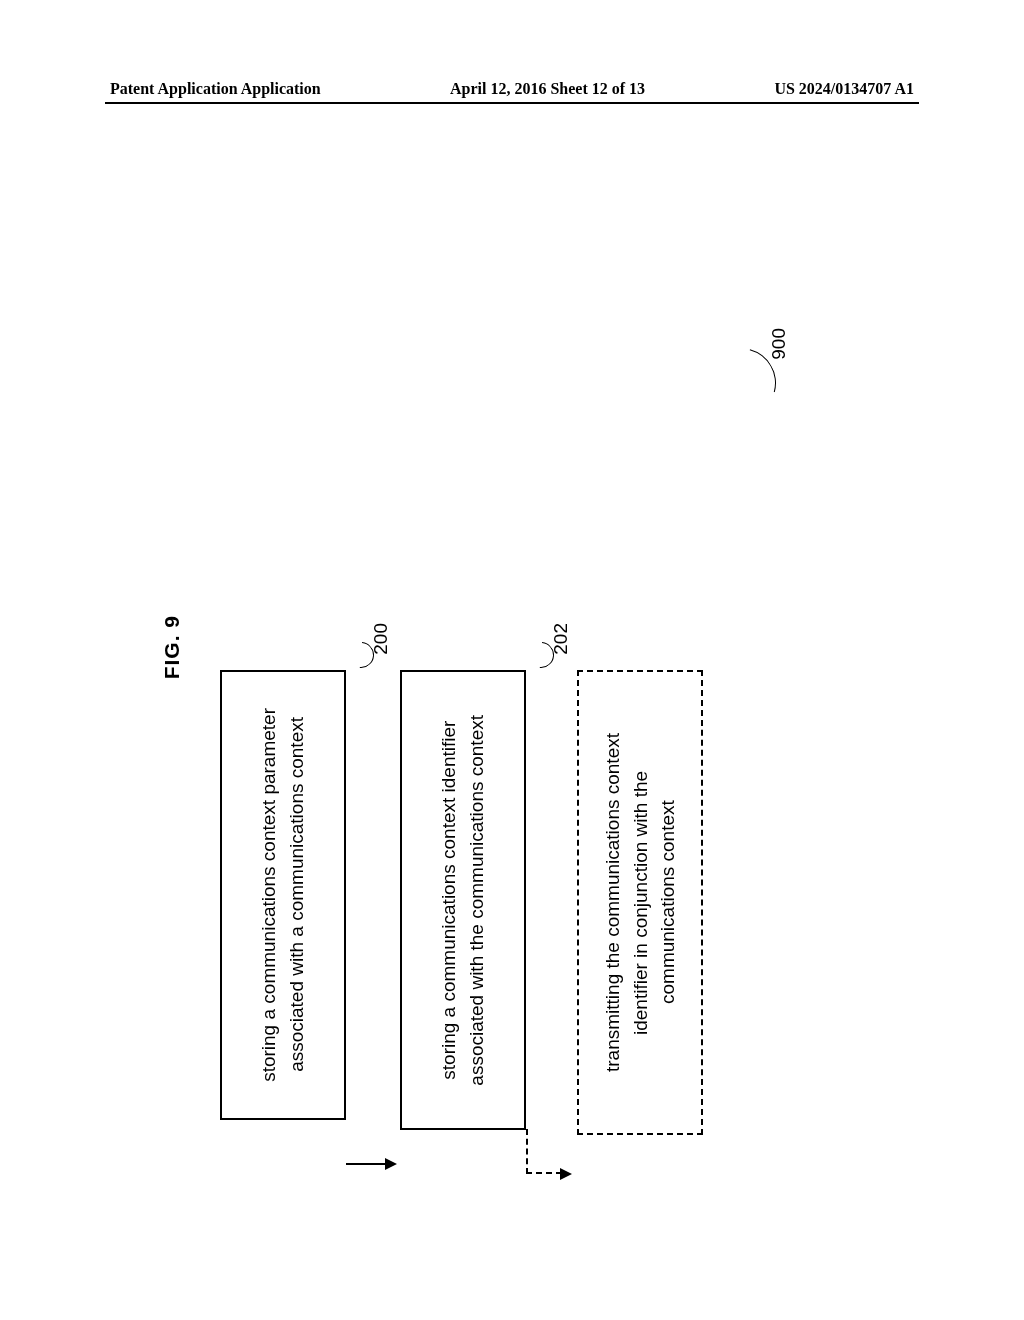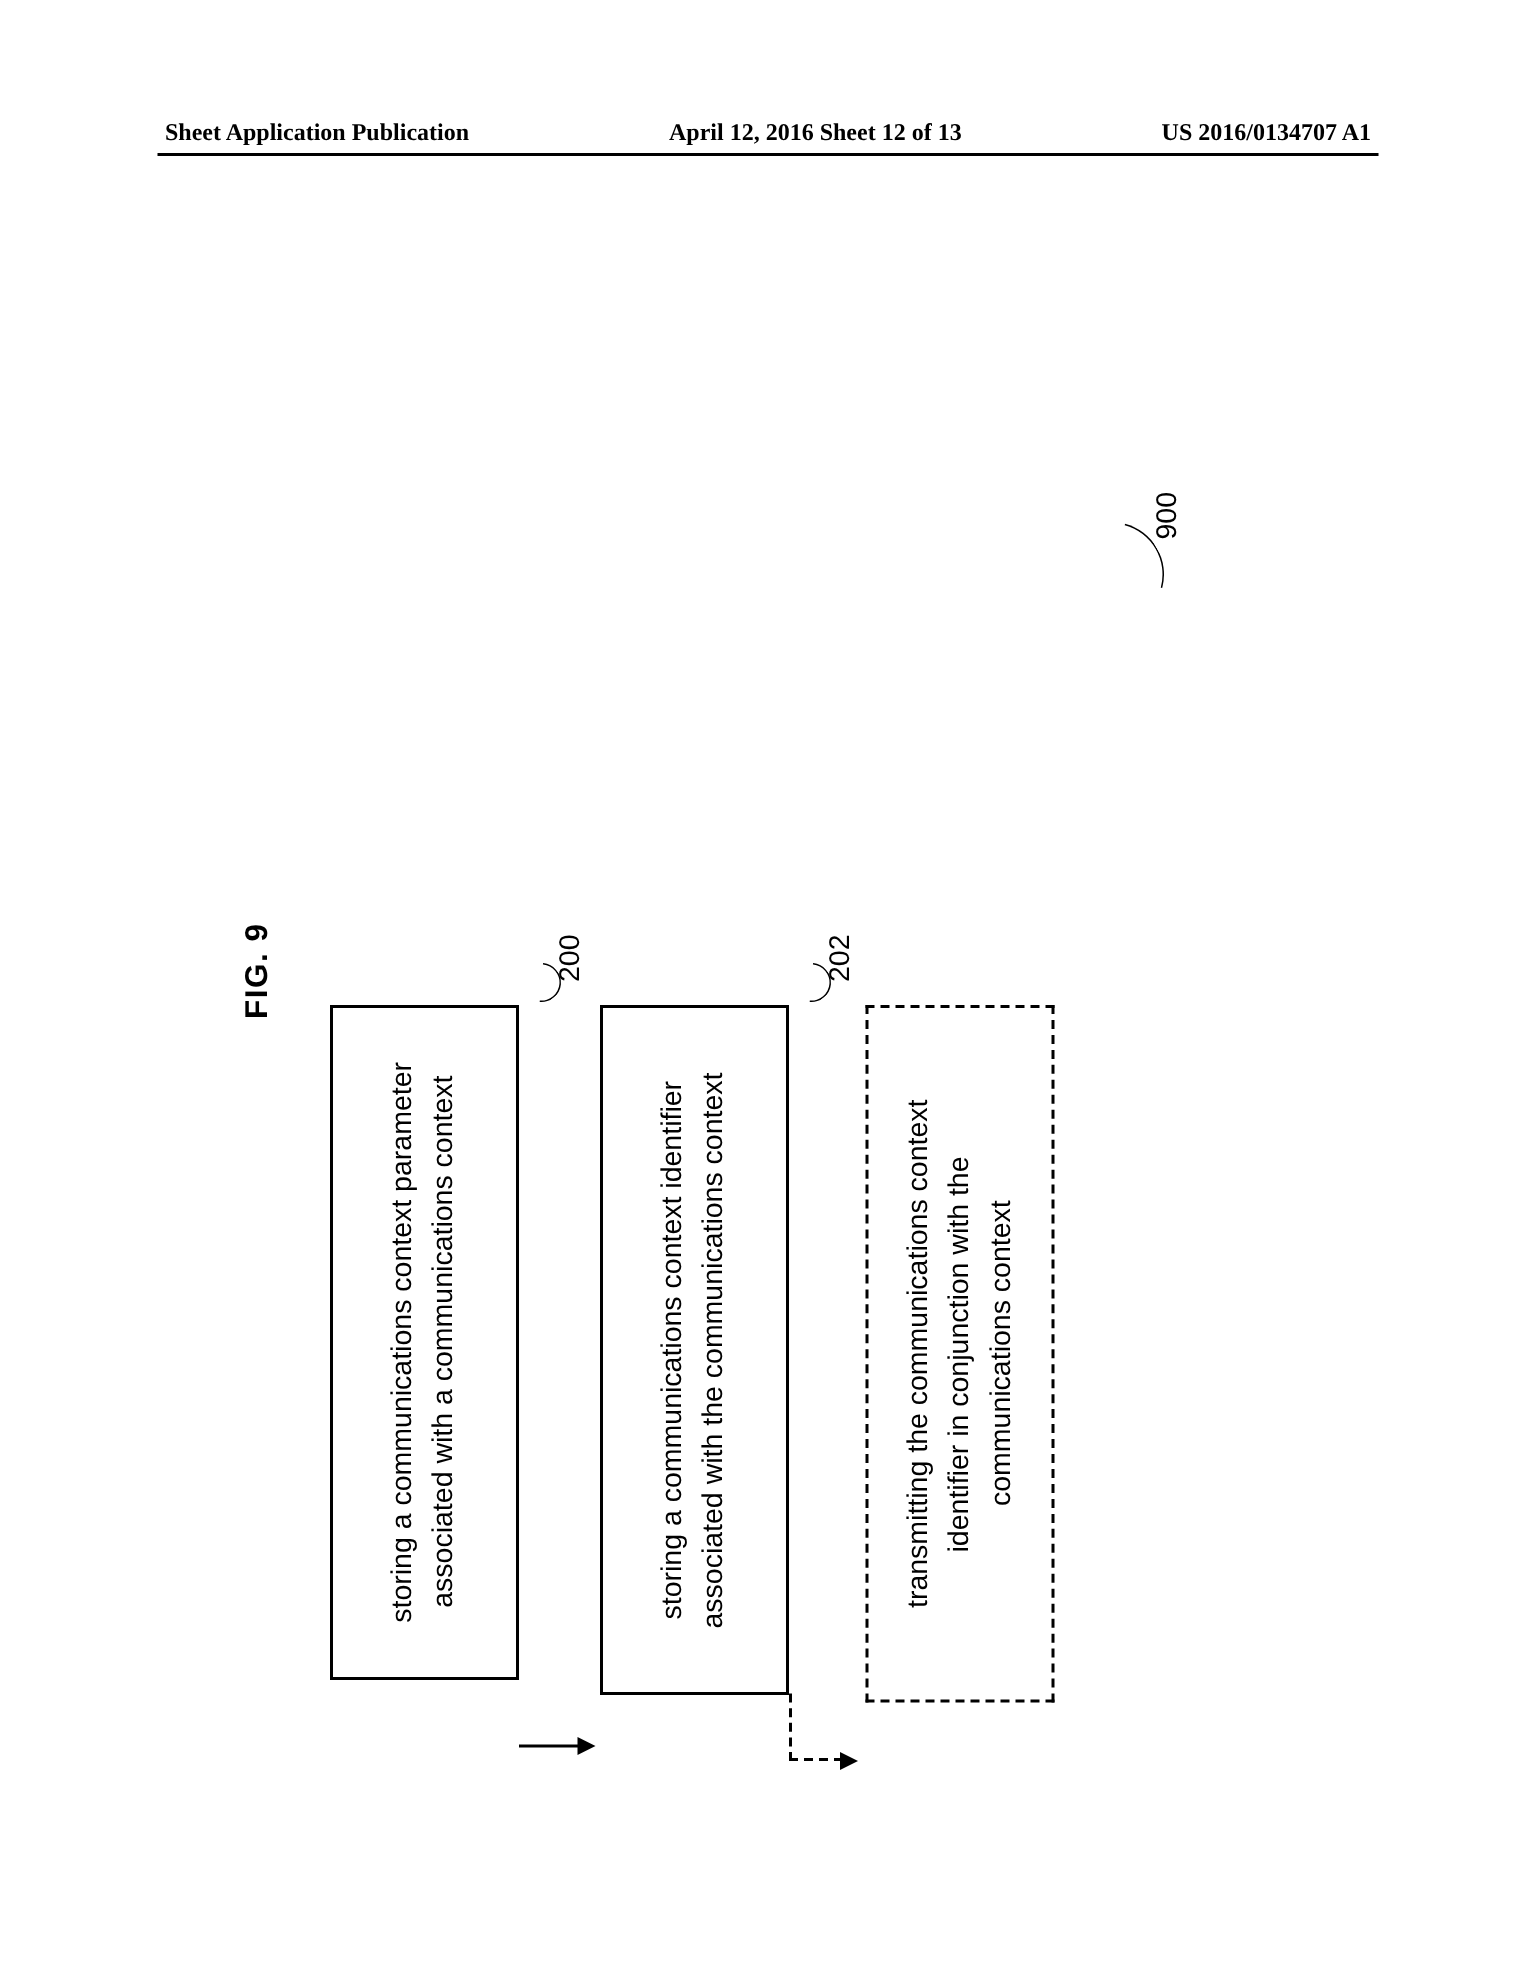--- a/index.html
+++ b/index.html
@@ -96,23 +96,23 @@
       border: 1.5px solid #000;
       border-radius: 50%;
       border-top-color: transparent;
       border-left-color: transparent;
     }
   </style>
 </head>
 <body>
 
 <div class="header">
-  <span>Sheet Application Publication</span>
+  <span>Patent Application Application</span>
   <span>April 12, 2016  Sheet 12 of 13</span>
-  <span>US 2016/0134707 A1</span>
+  <span>US 2024/0134707 A1</span>
 </div>
 <div class="header-rule"></div>
 
 <div class="figure-area">
 
   <div class="fig-label" style="left: 30px; top: 445px;">FIG. 9</div>
 
   <div class="fc-box" style="left: 90px; bottom: 110px; width: 126px; height: 450px;">
     <div class="box-text" style="white-space: pre-line;">storing a communications context parameter
 associated with a communications context</div>

